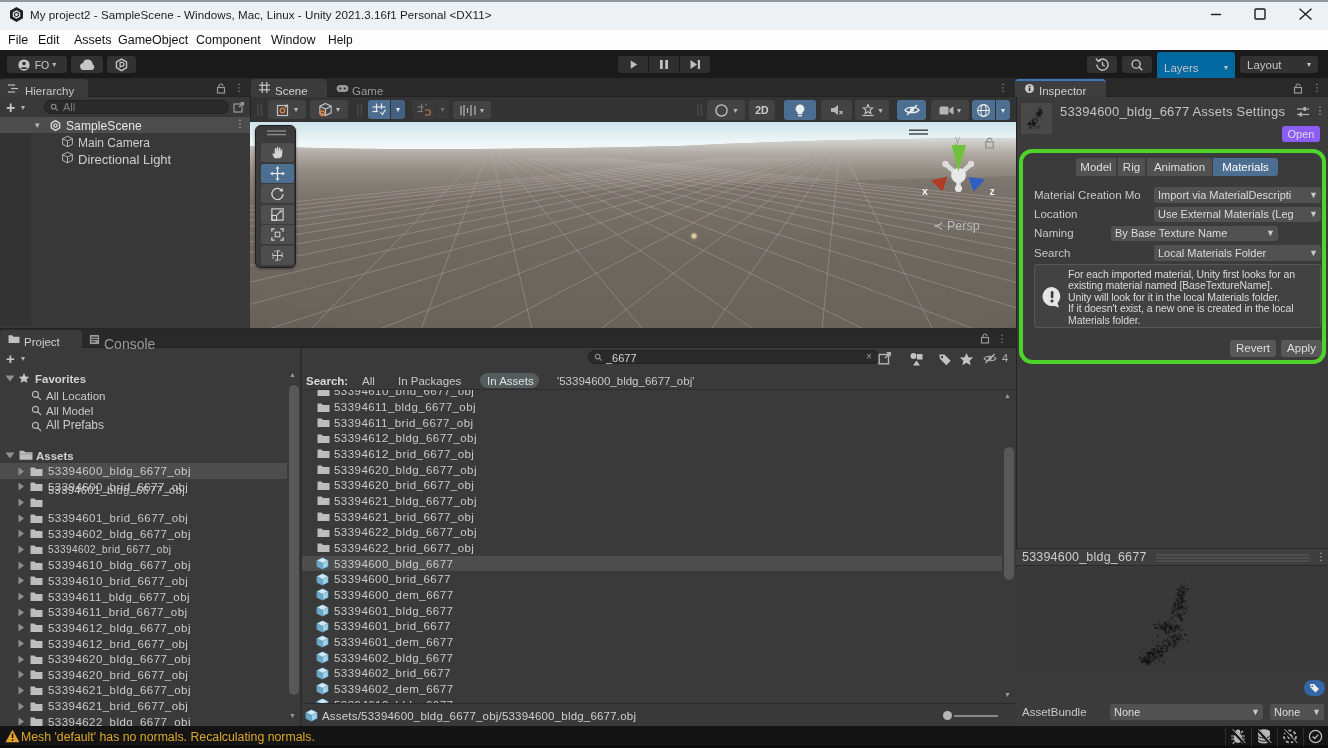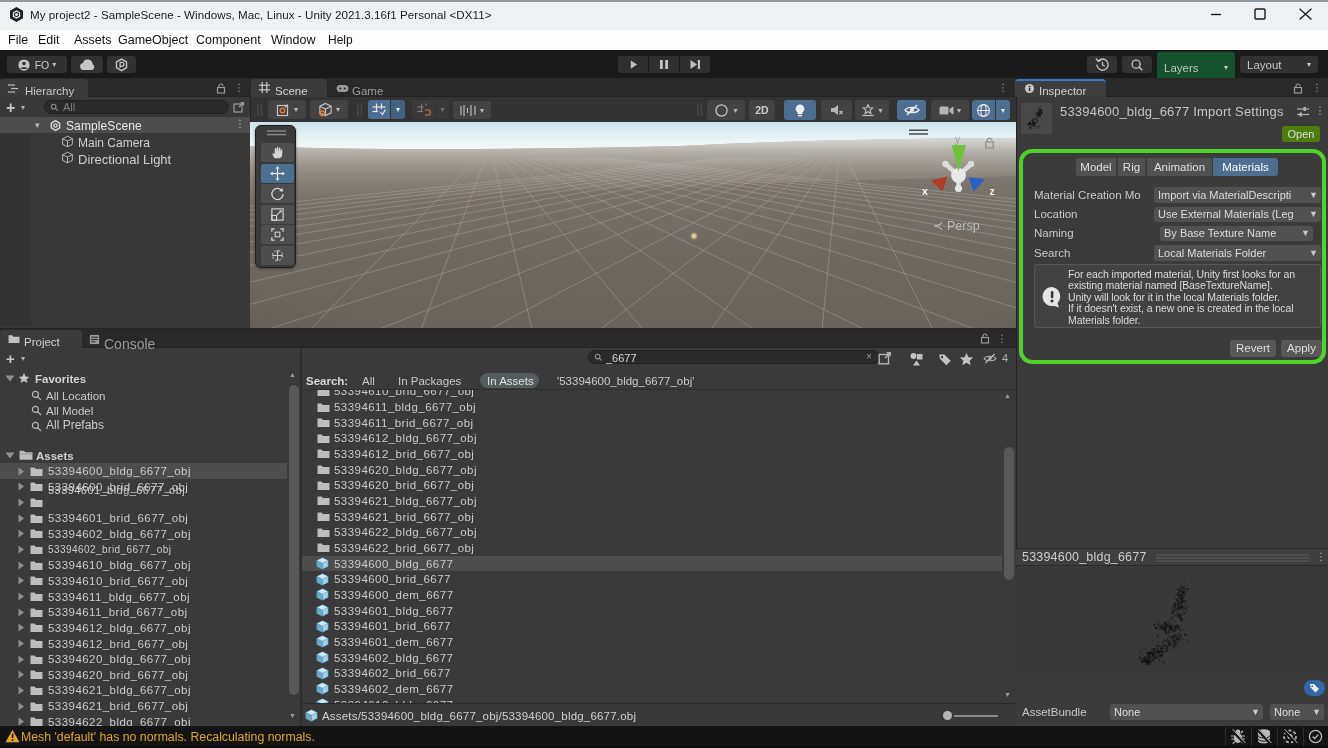--- a/index.html
+++ b/index.html
@@ -80,21 +80,21 @@
       <path d="M1 1.5 L3.4 4.8 L6.5 3.4" fill="none" stroke="#c6c6c6" stroke-width="1.4"></path>
       <path d="M8 5 L8 8.3 L10.5 9.8" fill="none" stroke="#c6c6c6" stroke-width="1.3"></path>
     </svg>
 </div>
 <div class="btn" style="left:1122px;top:56px;width:30px;height:17px;background:#323232">
  <svg width="14" height="14" viewBox="0 0 16 16">
       <circle cx="7" cy="7" r="4.6" fill="none" stroke="#c6c6c6" stroke-width="1.5"></circle>
       <line x1="10.4" y1="10.4" x2="14" y2="14" stroke="#c6c6c6" stroke-width="1.6"></line>
     </svg>
 </div>
-<div class="btn" style="left:1157px;top:52px;width:78px;height:31px;background:#14532d;justify-content:flex-start;padding-left:7px;font-size:11.5px;color:#c4c4c4">Layers<span style="position:absolute;right:7px;font-size:8px">▾</span></div>
+<div class="btn" style="left:1157px;top:52px;width:78px;height:31px;background:#0369a1;justify-content:flex-start;padding-left:7px;font-size:11.5px;color:#c4c4c4">Layers<span style="position:absolute;right:7px;font-size:8px">▾</span></div>
 <div class="btn" style="left:1240px;top:56px;width:78px;height:17px;background:#323232;justify-content:flex-start;padding-left:7px;font-size:11.5px;color:#c4c4c4">Layout<span style="position:absolute;right:7px;font-size:8px">▾</span></div>
 
 <div class="abs" style="left:0;top:78px;width:250px;height:250px;background:#383838"></div>
 <div class="abs" style="left:0;top:78px;width:250px;height:19px;background:#292929;border-bottom:1px solid #232323"></div>
 <div class="abs" style="left:0;top:79px;width:88px;height:18px;background:#3b3b3b;border-radius:4px 4px 0 0"></div>
 <svg class="abs" style="left:8px;top:84px" width="11" height="9" viewBox="0 0 11 9">
     <g stroke="#c0c0c0" stroke-width="1.2">
       <line x1="0" y1="1" x2="7" y2="1"></line>
       <line x1="3" y1="4.5" x2="10" y2="4.5"></line>
       <line x1="0" y1="8" x2="7" y2="8"></line>
@@ -530,42 +530,42 @@
     <rect x="11.2" y="18.4" width="1" height="1" fill="#141414" opacity="0.45"></rect>
     <rect x="20.4" y="6.6" width="1" height="1" fill="#141414" opacity="0.65"></rect>
     <rect x="7.6" y="20.4" width="2" height="2" fill="#141414" opacity="0.67"></rect>
     <rect x="17.0" y="10.7" width="1" height="1" fill="#141414" opacity="0.86"></rect>
     <rect x="18.0" y="6.7" width="2" height="2" fill="#141414" opacity="0.38"></rect>
     <rect x="18.0" y="8.7" width="2" height="2" fill="#141414" opacity="0.78"></rect>
     <rect x="5.8" y="20.4" width="2" height="2" fill="#141414" opacity="0.75"></rect>
     <rect x="7.9" y="19.4" width="2" height="2" fill="#141414" opacity="0.93"></rect>
     <rect x="10.2" y="20.2" width="1" height="1" fill="#141414" opacity="0.90"></rect>
   </svg>
-<div class="abs" style="left:1060px;top:104px;font-size:13px;color:#c4c4c4;letter-spacing:0.2px">53394600_bldg_6677 Import Settings</div>
+<div class="abs" style="left:1060px;top:104px;font-size:13px;color:#c4c4c4;letter-spacing:0.2px">53394600_bldg_6677 Assets Settings</div>
 <svg class="abs" style="left:1297px;top:106px" width="12" height="12" viewBox="0 0 12 12">
     <g stroke="#b5b5b5" stroke-width="1.2">
       <line x1="0" y1="3" x2="12" y2="3"></line>
       <line x1="0" y1="8.5" x2="12" y2="8.5"></line>
     </g>
     <rect x="6.5" y="1" width="2.4" height="4" fill="#b5b5b5"></rect>
     <rect x="2.5" y="6.5" width="2.4" height="4" fill="#b5b5b5"></rect>
   </svg>
 <div class="abs" style="left:1315px;top:105px;color:#b5b5b5;font-size:10px">⋮</div>
-<div class="btn" style="left:1282px;top:126px;width:38px;height:16px;font-size:11px;background:#4d7c0f">Open</div>
+<div class="btn" style="left:1282px;top:126px;width:38px;height:16px;font-size:11px;background:#8b5cf6">Open</div>
 <div class="abs" style="left:1019px;top:149px;width:307px;height:215px;border:4.5px solid #4fd32a;border-radius:13px;z-index:50"></div>
 <div class="btn" style="left:1076px;top:158px;width:41px;height:17.5px;border-radius:3px 0 0 3px;background:#515151;font-size:11.5px;border-right:1px solid #404040">Model</div>
 <div class="btn" style="left:1118px;top:158px;width:28px;height:17.5px;border-radius:0;background:#515151;font-size:11.5px;border-right:1px solid #404040">Rig</div>
 <div class="btn" style="left:1147px;top:158px;width:65px;height:17.5px;border-radius:0;background:#515151;font-size:11.5px">Animation</div>
 <div class="btn" style="left:1213px;top:158px;width:65px;height:17.5px;border-radius:0 3px 3px 0;background:#4c6e91;font-size:11.5px;color:#fff">Materials</div>
 <div class="lbl" style="left:1034px;top:188.5px;width:120px;overflow:hidden">Material Creation Mo</div>
 <div class="dd" style="left:1154px;top:187px;width:167px;height:15.5px">Import via MaterialDescripti<span class="arr">▼</span></div>
 <div class="lbl" style="left:1034px;top:208.0px;width:120px;overflow:hidden">Location</div>
 <div class="dd" style="left:1154px;top:206.5px;width:167px;height:15.5px">Use External Materials (Leg<span class="arr">▼</span></div>
 <div class="lbl" style="left:1034px;top:227.0px;width:120px;overflow:hidden">Naming</div>
-<div class="dd" style="left:1160px;top:225.5px;width:153px;height:15.5px">By Base Texture Name<span class="arr">▼</span></div>
+<div class="dd" style="left:1111px;top:225.5px;width:167px;height:15.5px">By Base Texture Name<span class="arr">▼</span></div>
 <div class="lbl" style="left:1034px;top:246.5px;width:120px;overflow:hidden">Search</div>
 <div class="dd" style="left:1154px;top:245px;width:167px;height:15.5px">Local Materials Folder<span class="arr">▼</span></div>
 <div class="abs" style="left:1034px;top:264px;width:287px;height:64px;background:#424242;border:1px solid #565656;border-radius:3px"></div>
 <svg class="abs" style="left:1040px;top:285px" width="24" height="24" viewBox="0 0 24 24">
     <path d="M12 2 a9.5 9.5 0 1 0 2 18.8 l5 1.8 -1.5 -4.6 A9.5 9.5 0 0 0 12 2 Z" fill="#e6e6e6"></path>
     <rect x="10.8" y="6" width="2.6" height="7.2" rx="1.2" fill="#3a3a3a"></rect>
     <circle cx="12" cy="16" r="1.6" fill="#3a3a3a"></circle>
   </svg>
 <div class="abs" style="left:1068px;top:269px;width:252px;font-size:10.5px;line-height:11.4px;color:#dadada;letter-spacing:-0.1px">For each imported material, Unity first looks for an existing material named [BaseTextureName].<br>Unity will look for it in the local Materials folder.<br>If it doesn't exist, a new one is created in the local Materials folder.</div>
 <div class="btn" style="left:1230px;top:340px;width:46px;height:16.5px;font-size:11.5px;background:#585858">Revert</div>

